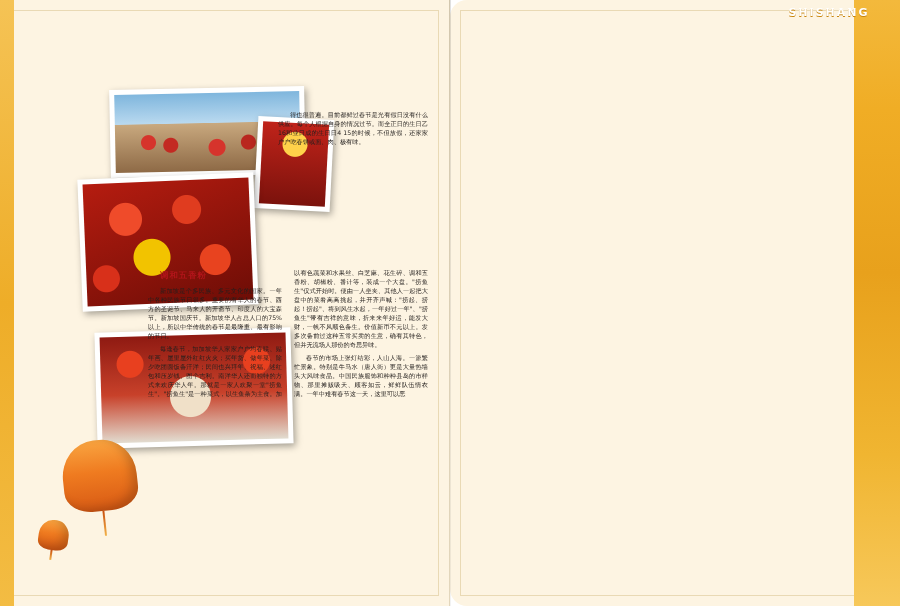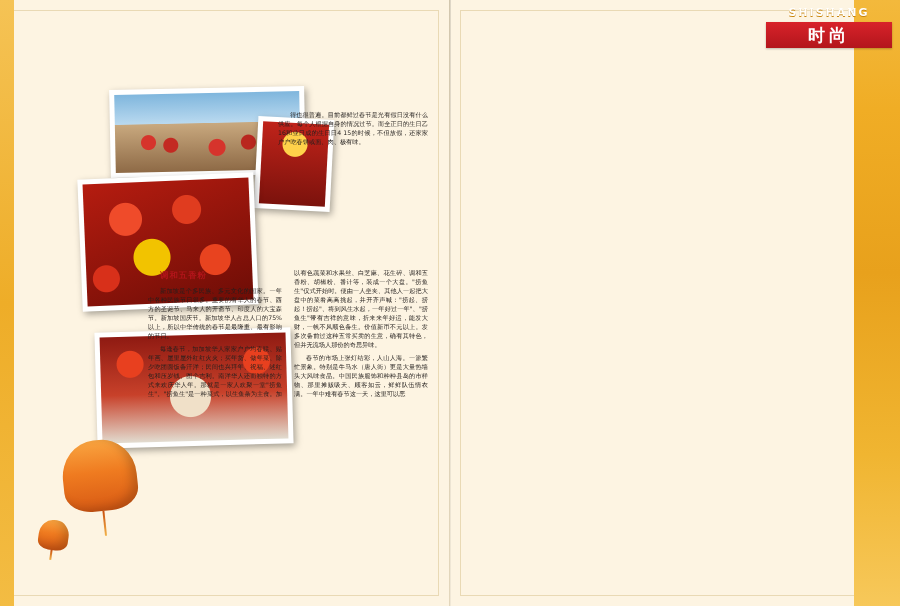--- a/index.html
+++ b/index.html
@@ -20,20 +20,21 @@
   }
   .page-left .inner-border{
     position:absolute;left:12px;top:10px;right:10px;bottom:10px;
     border:1px solid #e9d9b4;
   }
   
   .page-right{
     position:absolute;left:450px;top:0;width:450px;height:606px;
     background:#fdf4e2;
     box-sizing:border-box;
+    border-radius:17px;
   }
   .page-right .inner-border{
     position:absolute;left:10px;top:10px;right:12px;bottom:10px;
     border:1px solid #e9d9b4;
   }
   
   .gold-band{
     position:absolute;right:0;top:0;width:46px;height:606px;
     background:linear-gradient(180deg,#f3b93c 0%,#f0ad25 18%,#e8a11c 45%,#f0b531 75%,#f7c85a 100%);
   }
@@ -180,19 +181,18 @@
       <p>春节的市场上张灯结彩，人山人海。一派繁忙景象。特别是牛马水（唐人街）更是大量热墙头大风味食品。中国民族服饰和种种县岛的市样物、那里摊贩吸天、顾客如云，鲜鲜队伍情衣满。一年中难有春节这一天，这里可以恶</p>
     </div>
   </div>
 
   <div class="page-right">
     <div class="inner-border"></div>
     <div class="gold-band"></div>
 
     <div class="masthead">
       <div class="en">SHISHANG</div>
-      <div class="ribbon">时尚</div>
     </div>
 
   </div>
 
   <div class="fold"></div>
 </div>
 
 </body></html>

